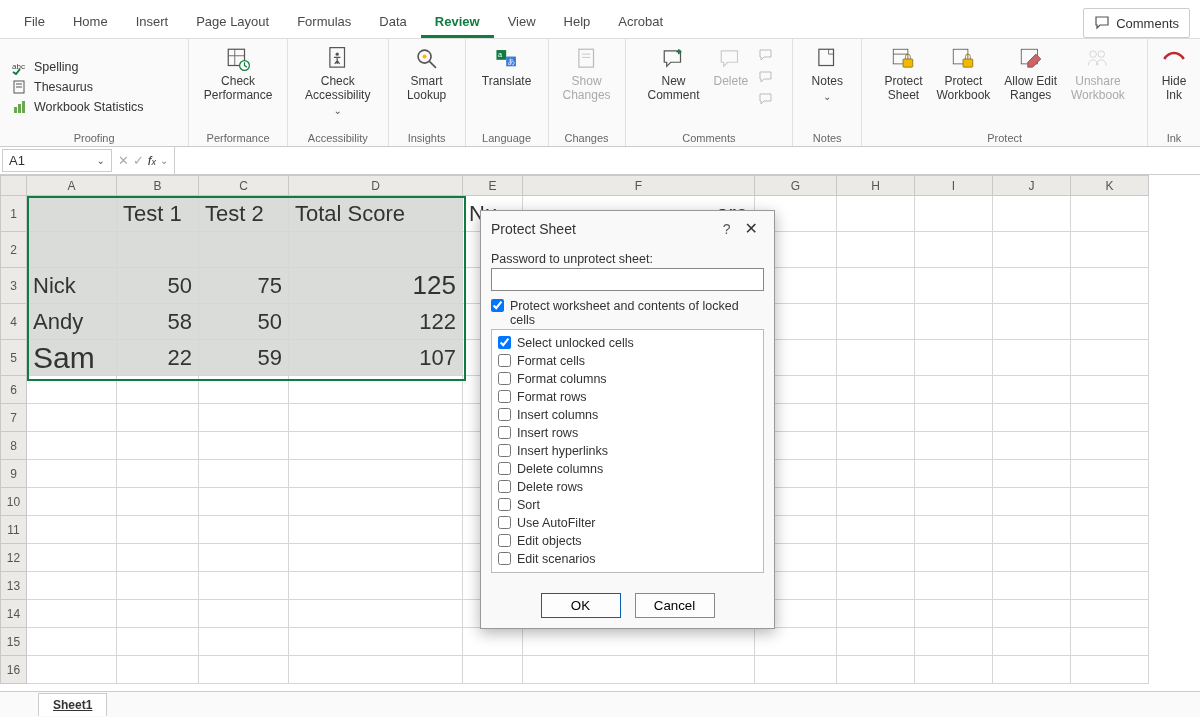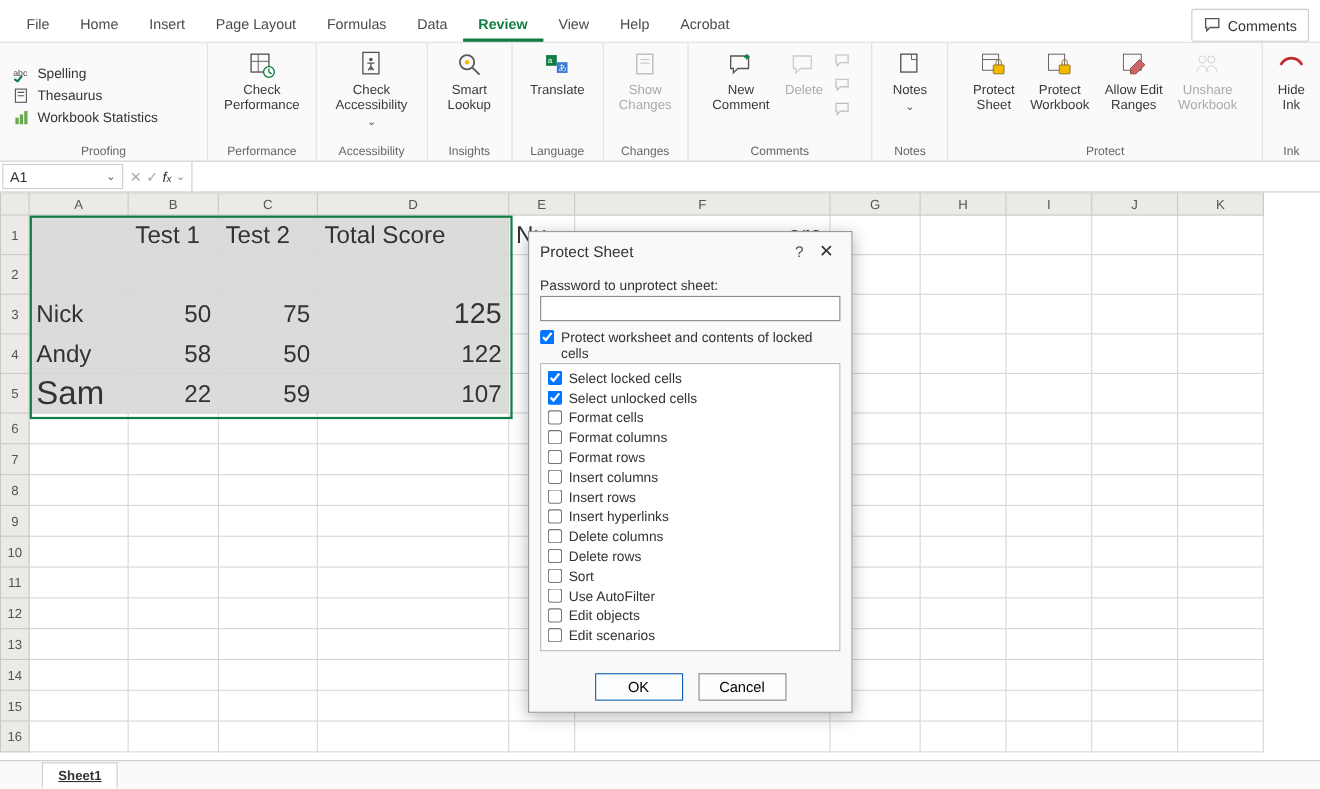--- a/index.html
+++ b/index.html
@@ -589,24 +589,20 @@
   <div class="dlg-body">
     <div>Password to unprotect sheet:</div>
     <input type="text" value="" style="">
     <label>
       <input type="checkbox" checked="" style="">
       <span>Protect worksheet and contents of locked cells</span>
     </label>
     <div class="perm-list" id="perm-list">
         <label>
           <input type="checkbox" checked="" style="">
-          <span>Select locked cells</span>
-        </label>
-        <label>
-          <input type="checkbox" checked="" style="">
           <span>Select unlocked cells</span>
         </label>
         <label>
           <input type="checkbox" style="">
           <span>Format cells</span>
         </label>
         <label>
           <input type="checkbox" style="">
           <span>Format columns</span>
         </label>

